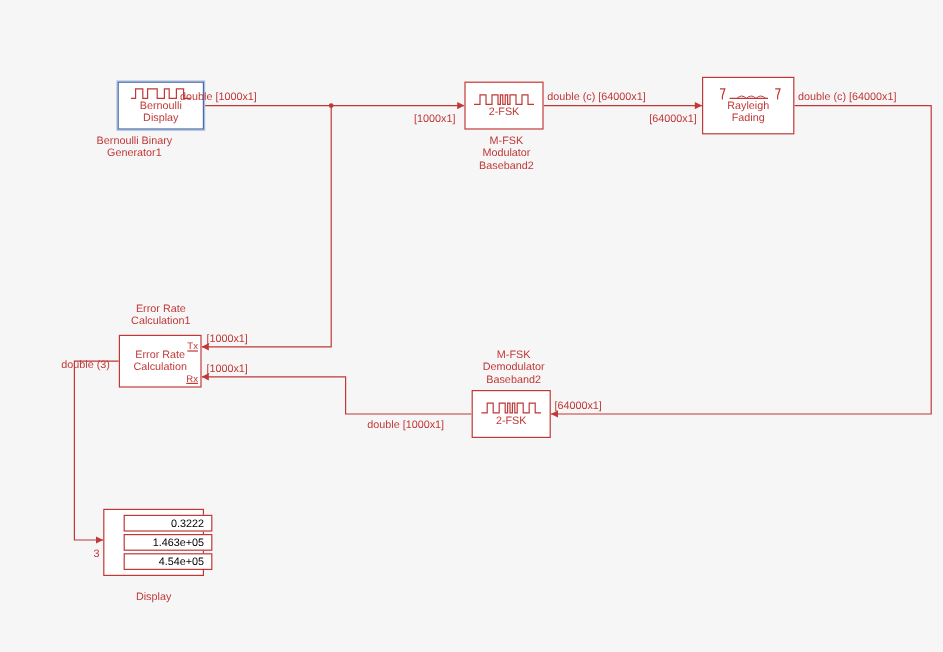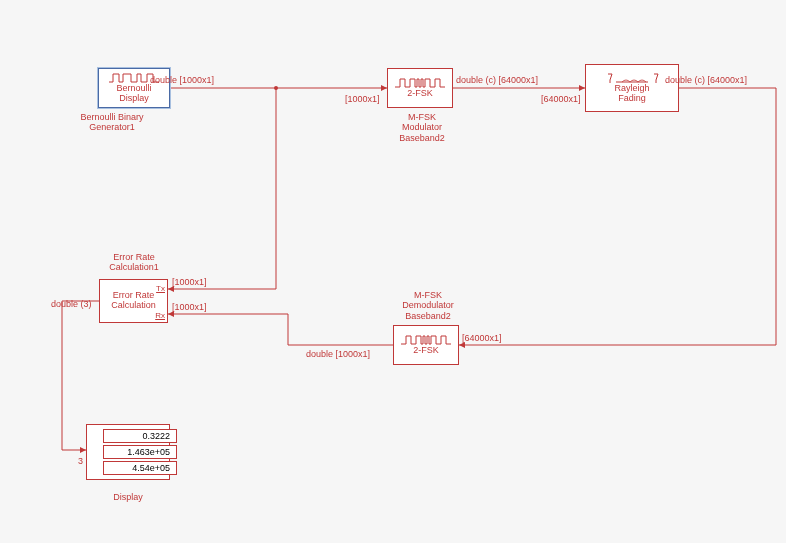--- a/index.html
+++ b/index.html
@@ -139,21 +139,21 @@
       <path d="M0 10 L5 10 L5 2 L10 2 L10 10 L15 10 L15 2 L20 2 L20 10 L22 10 L22 2 L24 2 L24 10 L26 10 L26 2 L28 2 L28 10 L30 10 L30 2 L35 2 L35 10 L40 10 L40 2 L45 2 L45 10 L50 10" stroke="#c03838" stroke-width="1" fill="none"></path>
     </svg>
     <div class="block-title">2-FSK</div>
   </div>
   <div class="block-label" style="left:395px; top:112px; width:54px;">M-FSK
 Modulator
 Baseband2</div>
   <div class="signal-label" style="left:345px; top:94px;">[1000x1]</div>
   <div class="signal-label" style="left:456px; top:75px;">double (c) [64000x1]</div>
 
-  <div class="block" style="left:585px; top:64px; width:94px; height:48px;">
+  <div class="block" style="left:585px; top:64px; width:77px; height:48px;">
     <svg width="56" height="12" viewBox="0 0 56 12">
       <path d="M4 2 L8 2 L6 8 M6 8 L6 11 M12 10 L44 10 M50 2 L54 2 L52 8 M52 8 L52 11" stroke="#c03838" stroke-width="1" fill="none"></path>
       <path d="M18 10 Q22 6 26 10 Q30 6 34 10 Q38 6 42 10" stroke="#c03838" stroke-width="0.8" fill="none"></path>
     </svg>
     <div class="block-title">Rayleigh</div>
     <div class="block-title">Fading</div>
   </div>
   <div class="signal-label" style="left:541px; top:94px;">[64000x1]</div>
   <div class="signal-label" style="left:665px; top:75px;">double (c) [64000x1]</div>
 

